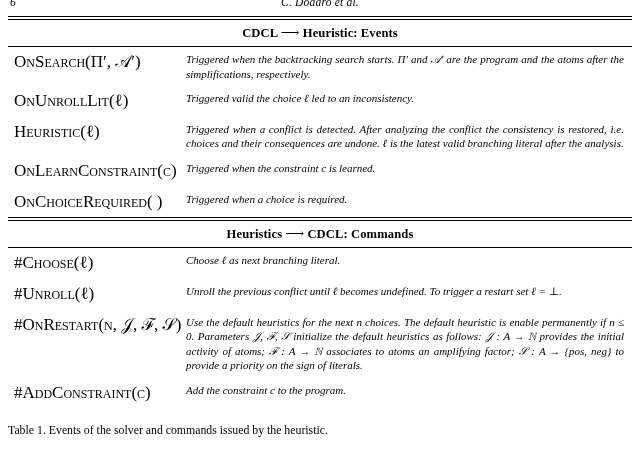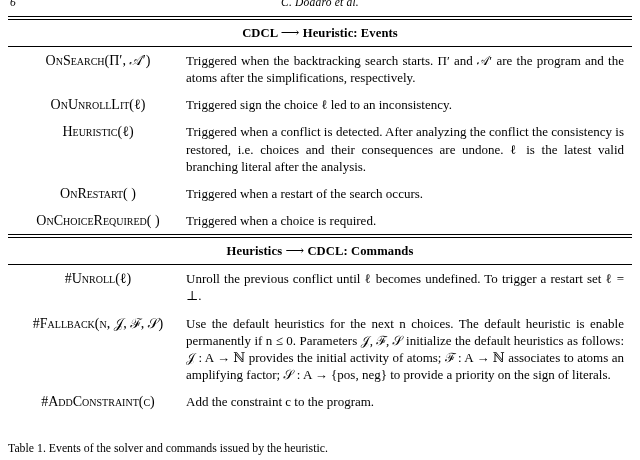--- a/index.html
+++ b/index.html
@@ -79,40 +79,40 @@
     letter-spacing: .1px;
   }
   .arrow {
     font-weight: normal;
     font-size: 13px;
   }
 
   .col-sig {
     width: 168px;
     padding: 4.5px 4px 4.5px 6px !important;
-    font-size: 14px;
+    font-size: 17px;
     font-variant: small-caps;
     white-space: nowrap;
     line-height: 1.22;
-    text-align: center;
   }
   .col-desc {
     padding: 4.5px 8px 4.5px 0 !important;
-    font-size: 13px;
+    font-size: 11px;
+    font-style: italic;
     line-height: 1.32;
     text-align: justify;
   }
 
   
   tr.row td { padding-top: 5px !important; padding-bottom: 5px !important; }
 
   .caption {
     position: absolute;
     left: 8px;
-    top: 441px;
+    top: 423px;
     width: 624px;
     font-size: 11.8px;
     line-height: 1.3;
   }
   .caption .cap-label { }
   .caption .cap-text { }
 </style>
 </head>
 <body>
 
@@ -134,29 +134,29 @@
   <div class="rule-single"></div>
 
   <table class="tbl">
     <tbody>
       <tr class="row">
         <td class="col-sig">OnSearch(Π′, 𝒜′)</td>
         <td class="col-desc">Triggered when the backtracking search starts. Π′ and 𝒜′ are the program and the atoms after the simplifications, respectively.</td>
       </tr>
       <tr class="row">
         <td class="col-sig">OnUnrollLit(ℓ)</td>
-        <td class="col-desc">Triggered sign the choice ℓ led to an inconsistency.</td>
+        <td class="col-desc">Triggered valid the choice ℓ led to an inconsistency.</td>
       </tr>
       <tr class="row">
         <td class="col-sig">Heuristic(ℓ)</td>
         <td class="col-desc">Triggered when a conflict is detected. After analyzing the conflict the consistency is restored, i.e. choices and their consequences are undone. ℓ is the latest valid branching literal after the analysis.</td>
       </tr>
       <tr class="row">
-        <td class="col-sig">OnRestart( )</td>
-        <td class="col-desc">Triggered when a restart of the search occurs.</td>
+        <td class="col-sig">OnLearnConstraint(c)</td>
+        <td class="col-desc">Triggered when the constraint c is learned.</td>
       </tr>
       <tr class="row">
         <td class="col-sig">OnChoiceRequired( )</td>
         <td class="col-desc">Triggered when a choice is required.</td>
       </tr>
     </tbody>
   </table>
 
   <div class="rule-double"></div>
 
@@ -166,25 +166,29 @@
         <td class="section-head" colspan="2"><span>Heuristics</span> <span class="arrow">⟶</span> <span>CDCL: Commands</span></td>
       </tr>
     </tbody>
   </table>
 
   <div class="rule-single"></div>
 
   <table class="tbl">
     <tbody>
       <tr class="row">
+        <td class="col-sig">#Choose(ℓ)</td>
+        <td class="col-desc">Choose ℓ as next branching literal.</td>
+      </tr>
+      <tr class="row">
         <td class="col-sig">#Unroll(ℓ)</td>
         <td class="col-desc">Unroll the previous conflict until ℓ becomes undefined. To trigger a restart set ℓ = ⊥.</td>
       </tr>
       <tr class="row">
-        <td class="col-sig">#Fallback(n, 𝒥, ℱ, 𝒮)</td>
+        <td class="col-sig">#OnRestart(n, 𝒥, ℱ, 𝒮)</td>
         <td class="col-desc">Use the default heuristics for the next n choices. The default heuristic is enable permanently if n ≤ 0. Parameters 𝒥, ℱ, 𝒮 initialize the default heuristics as follows: 𝒥 : A → ℕ provides the initial activity of atoms; ℱ : A → ℕ associates to atoms an amplifying factor; 𝒮 : A → {pos, neg} to provide a priority on the sign of literals.</td>
       </tr>
       <tr class="row">
         <td class="col-sig">#AddConstraint(c)</td>
         <td class="col-desc">Add the constraint c to the program.</td>
       </tr>
     </tbody>
   </table>
 
 </div>

